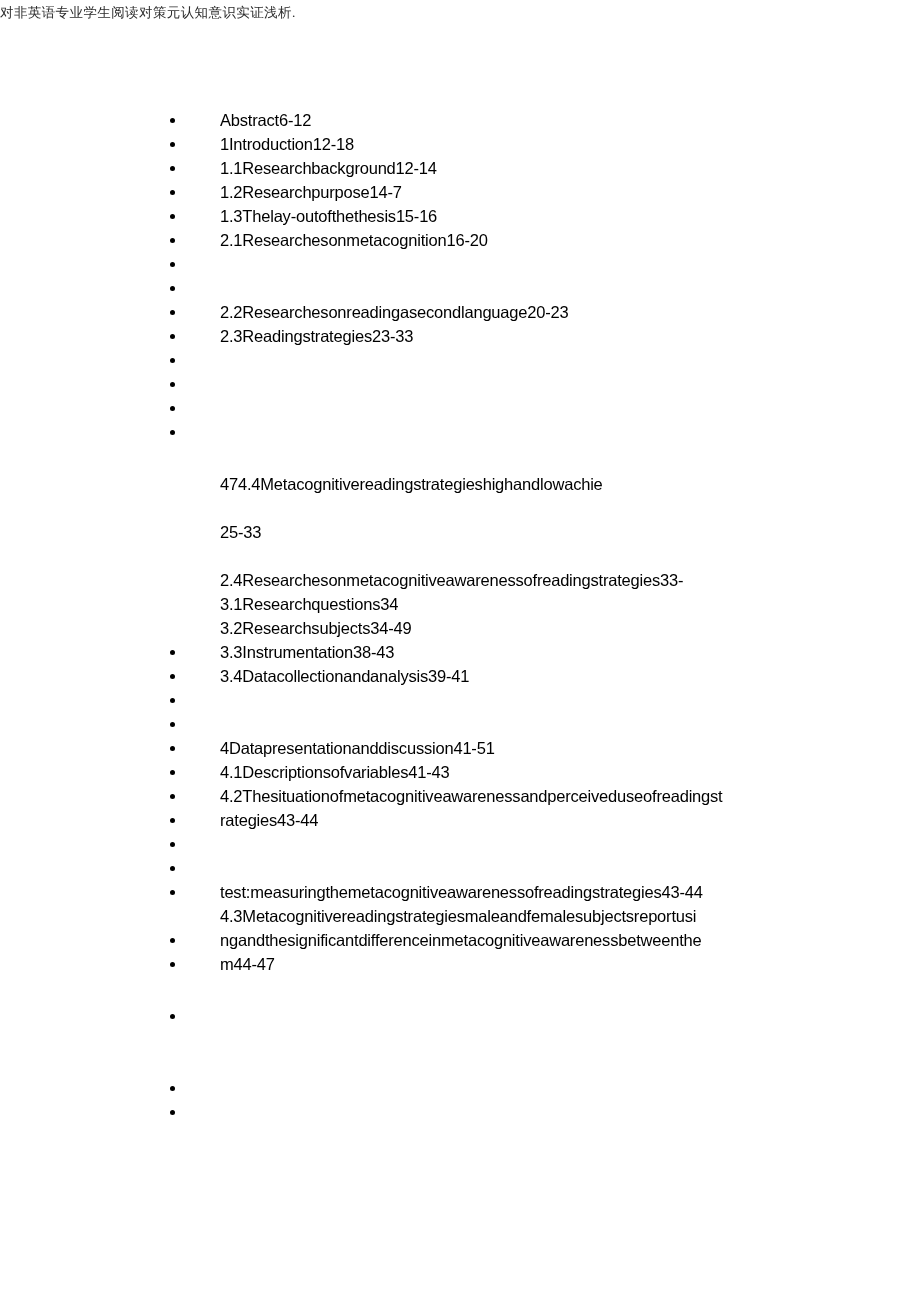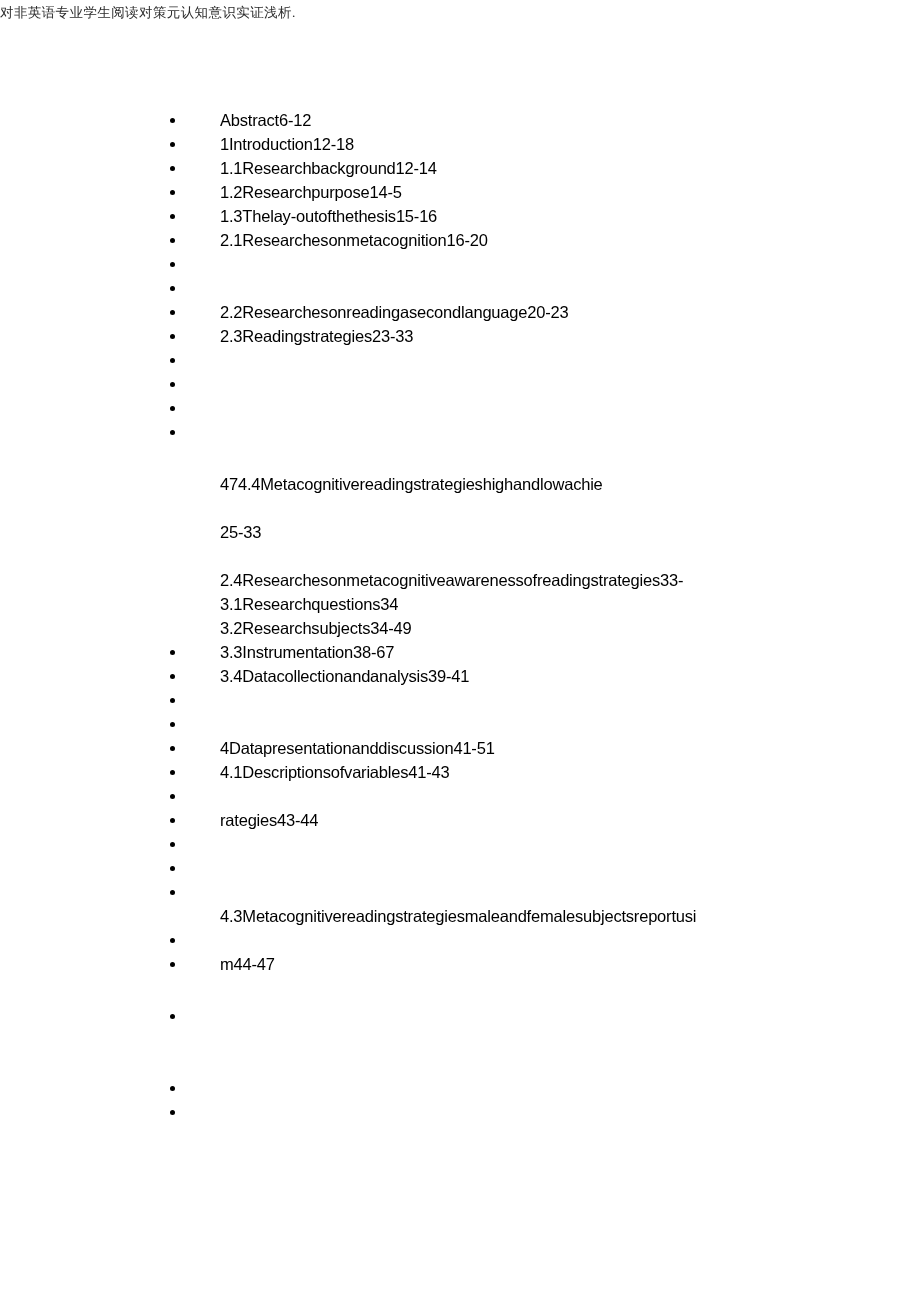--- a/index.html
+++ b/index.html
@@ -86,21 +86,21 @@
   <div class="toc-line">
     <span class="bullet"></span>
     <span class="txt">1Introduction12-18</span>
   </div>
   <div class="toc-line">
     <span class="bullet"></span>
     <span class="txt">1.1Researchbackground12-14</span>
   </div>
   <div class="toc-line">
     <span class="bullet"></span>
-    <span class="txt">1.2Researchpurpose14-5</span>
+    <span class="txt">1.2Researchpurpose14-7</span>
   </div>
   <div class="toc-line">
     <span class="bullet"></span>
     <span class="txt">1.3Thelay-outofthethesis15-16</span>
   </div>
   <div class="toc-line">
     <span class="bullet"></span>
     <span class="txt">2.1Researchesonmetacognition16-20</span>
   </div>
 
@@ -172,21 +172,21 @@
 
     <span class="txt">3.1Researchquestions34</span>
   </div>
   <div class="toc-line nobullet">
 
     <span class="txt">3.2Researchsubjects34-49</span>
   </div>
 
   <div class="toc-line">
     <span class="bullet"></span>
-    <span class="txt">3.3Instrumentation38-67</span>
+    <span class="txt">3.3Instrumentation38-43</span>
   </div>
   <div class="toc-line">
     <span class="bullet"></span>
     <span class="txt">3.4Datacollectionandanalysis39-41</span>
   </div>
 
   <div class="toc-line blank">
     <span class="bullet"></span>
 
   </div>
@@ -198,44 +198,47 @@
   <div class="toc-line">
     <span class="bullet"></span>
     <span class="txt">4Datapresentationanddiscussion41-51</span>
   </div>
   <div class="toc-line">
     <span class="bullet"></span>
     <span class="txt">4.1Descriptionsofvariables41-43</span>
   </div>
   <div class="toc-line">
     <span class="bullet"></span>
+    <span class="txt">4.2Thesituationofmetacognitiveawarenessandperceiveduseofreadingst</span>
   </div>
   <div class="toc-line">
     <span class="bullet"></span>
     <span class="txt">rategies43-44</span>
   </div>
 
   <div class="toc-line blank">
     <span class="bullet"></span>
 
   </div>
   <div class="toc-line blank">
     <span class="bullet"></span>
 
   </div>
 
   <div class="toc-line">
     <span class="bullet"></span>
+    <span class="txt">test:measuringthemetacognitiveawarenessofreadingstrategies43-44</span>
   </div>
   <div class="toc-line nobullet">
 
     <span class="txt">4.3Metacognitivereadingstrategiesmaleandfemalesubjectsreportusi</span>
   </div>
   <div class="toc-line">
     <span class="bullet"></span>
+    <span class="txt">ngandthesignificantdifferenceinmetacognitiveawarenessbetweenthe</span>
   </div>
   <div class="toc-line">
     <span class="bullet"></span>
     <span class="txt">m44-47</span>
   </div>
 
   <div class="toc-line spacer gap-28">
     
     
   </div>

